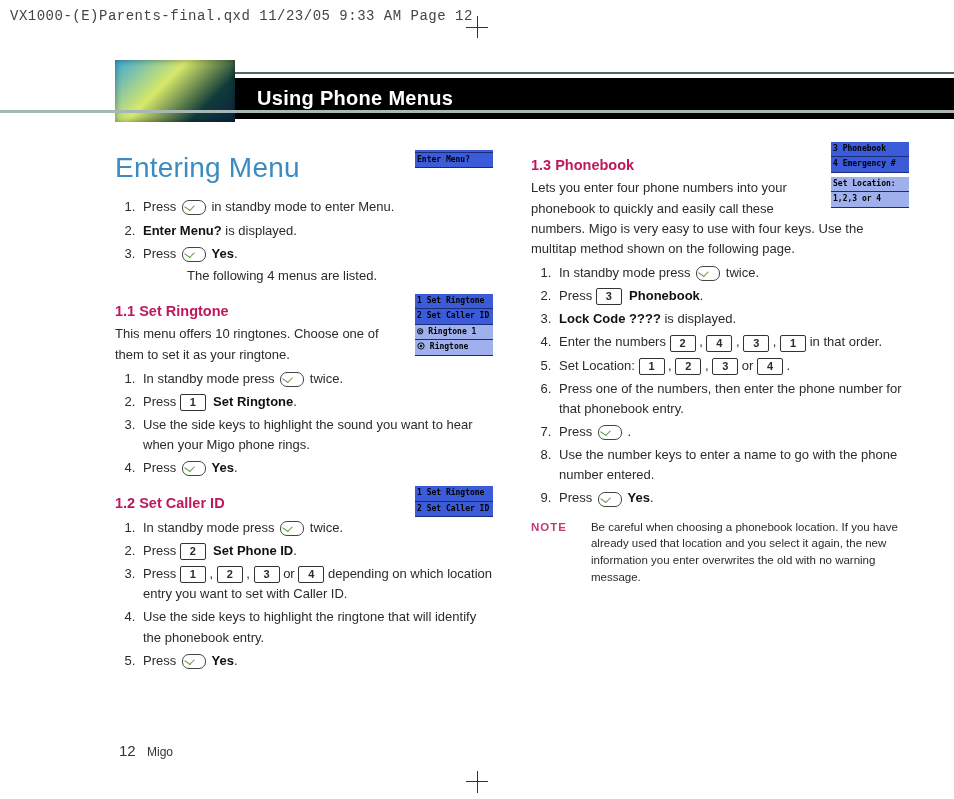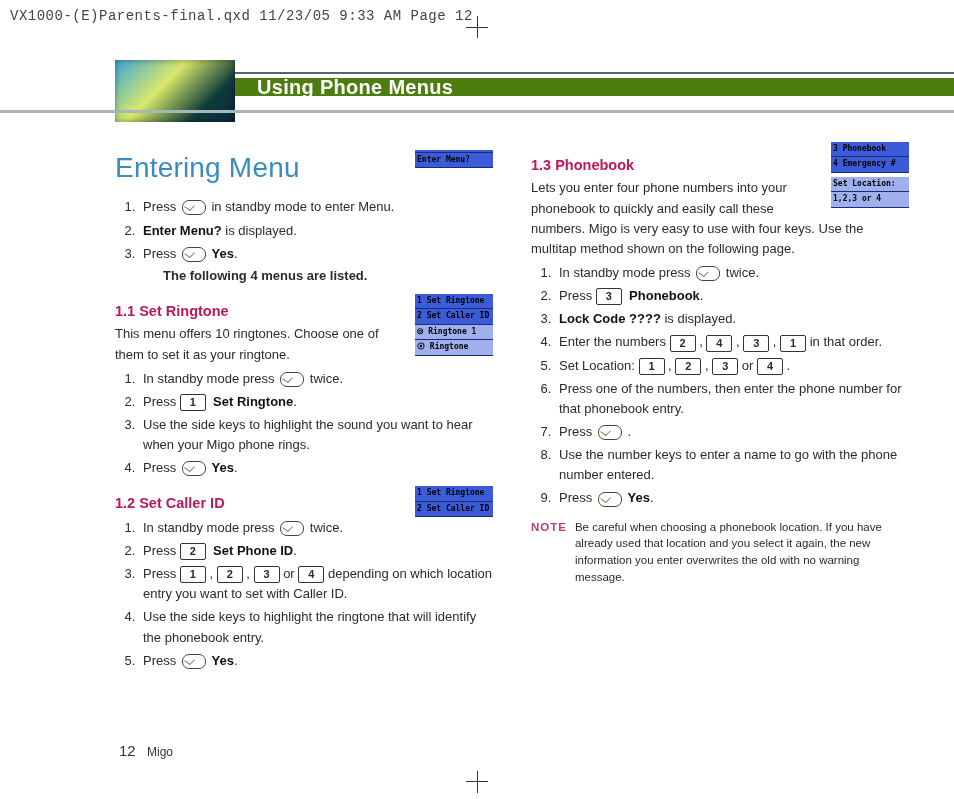--- a/index.html
+++ b/index.html
@@ -40,22 +40,22 @@
     width: 120px;
     height: 62px;
     background: linear-gradient(135deg,#3aa6d9 0%, #d8e96a 40%, #103b3a 75%, #0b2340 100%);
     box-shadow: inset 0 0 6px rgba(0,0,0,.4);
   }
   .header-bar {
     position: absolute;
     left: 120px;
     right: -45px;
     top: 18px;
-    height: 18px;
-    background: #4d7c0f;
+    height: 41px;
+    background: #000000;
     display: flex;
     align-items: center;
   }
   .header-title {
     color: #fff;
     font-size: 20px;
     font-weight: 600;
     margin-left: 22px;
     letter-spacing: .3px;
   }
@@ -100,24 +100,23 @@
   }
   ol.steps {
     margin: 2px 0 6px 0;
     padding-left: 24px;
   }
   ol.steps li {
     margin: 3px 0;
     padding-left: 4px;
   }
   .indent {
-    margin-left: 20px;
+    margin-left: 44px;
     display:block;
     margin-top:2px;
-    font-weight:bold;
   }
   .key {
     display: inline-block;
     min-width: 16px;
     padding: 0 4px;
     height: 15px;
     line-height: 15px;
     text-align: center;
     background: #fff;
     border: 1px solid #333;
@@ -160,21 +159,21 @@
     font-weight:700;
     padding:1px 2px;
     border-bottom:1px solid #1a2b7a;
     white-space:nowrap;
     overflow:hidden;
   }
   .screen .line.dim { background:#9fb0ec; }
   b { font-weight:700; color:#111;}
   .note-row {
     display:flex;
-    gap:8px;
+    gap:24px;
     margin-top:10px;
     font-size:11.5px;
     line-height:1.45;
   }
   .note-label {
     color:#c03a7a;
     font-weight:800;
     letter-spacing:1px;
     white-space:nowrap;
   }

